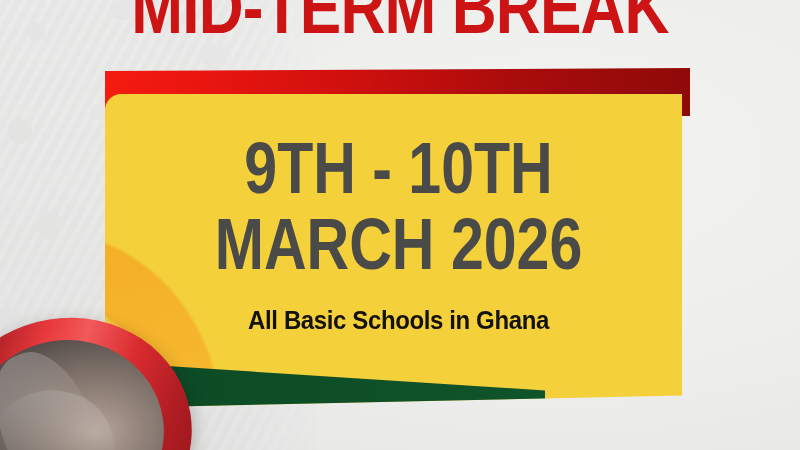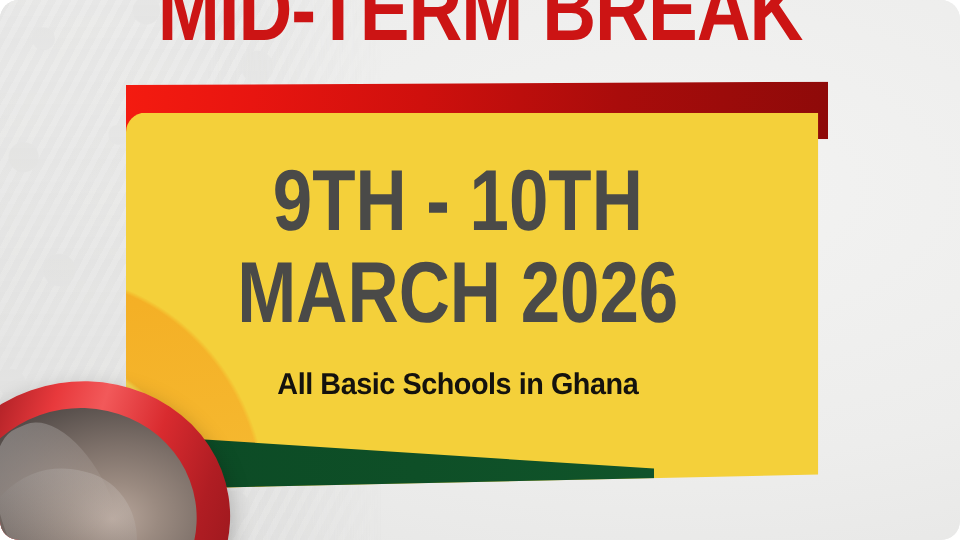--- a/index.html
+++ b/index.html
@@ -10,21 +10,20 @@
   body {
     font-family: "Liberation Sans", sans-serif;
   }
 
   #poster {
     position: relative;
     width: 800px;
     height: 450px;
     overflow: hidden;
     background: #ededec;
-    border-radius: 16px;
   }
 
   
   .bg-base {
     position: absolute;
     inset: 0;
     background:
       radial-gradient(ellipse at 70% 35%, #f3f3f2 0%, #ededec 55%, #e4e4e3 100%);
   }
 
@@ -155,21 +154,21 @@
     bottom: 0;
     width: 440px;
     height: 46px;
     background: linear-gradient(90deg, #0c4a25 0%, #0e4f27 55%, #10542a 100%);
     clip-path: polygon(0% 0%, 100% 62%, 100% 100%, 0% 100%);
   }
 
   
   .card-text {
     position: absolute;
-    left: 93px;
+    left: 110px;
     top: 94px;
     width: 577px;
     text-align: center;
     user-select: none;
   }
   .date-line {
     font-family: "Liberation Sans Narrow", "Liberation Sans", sans-serif;
     font-weight: 700;
     color: #4a4a48;
     font-size: 72px;

